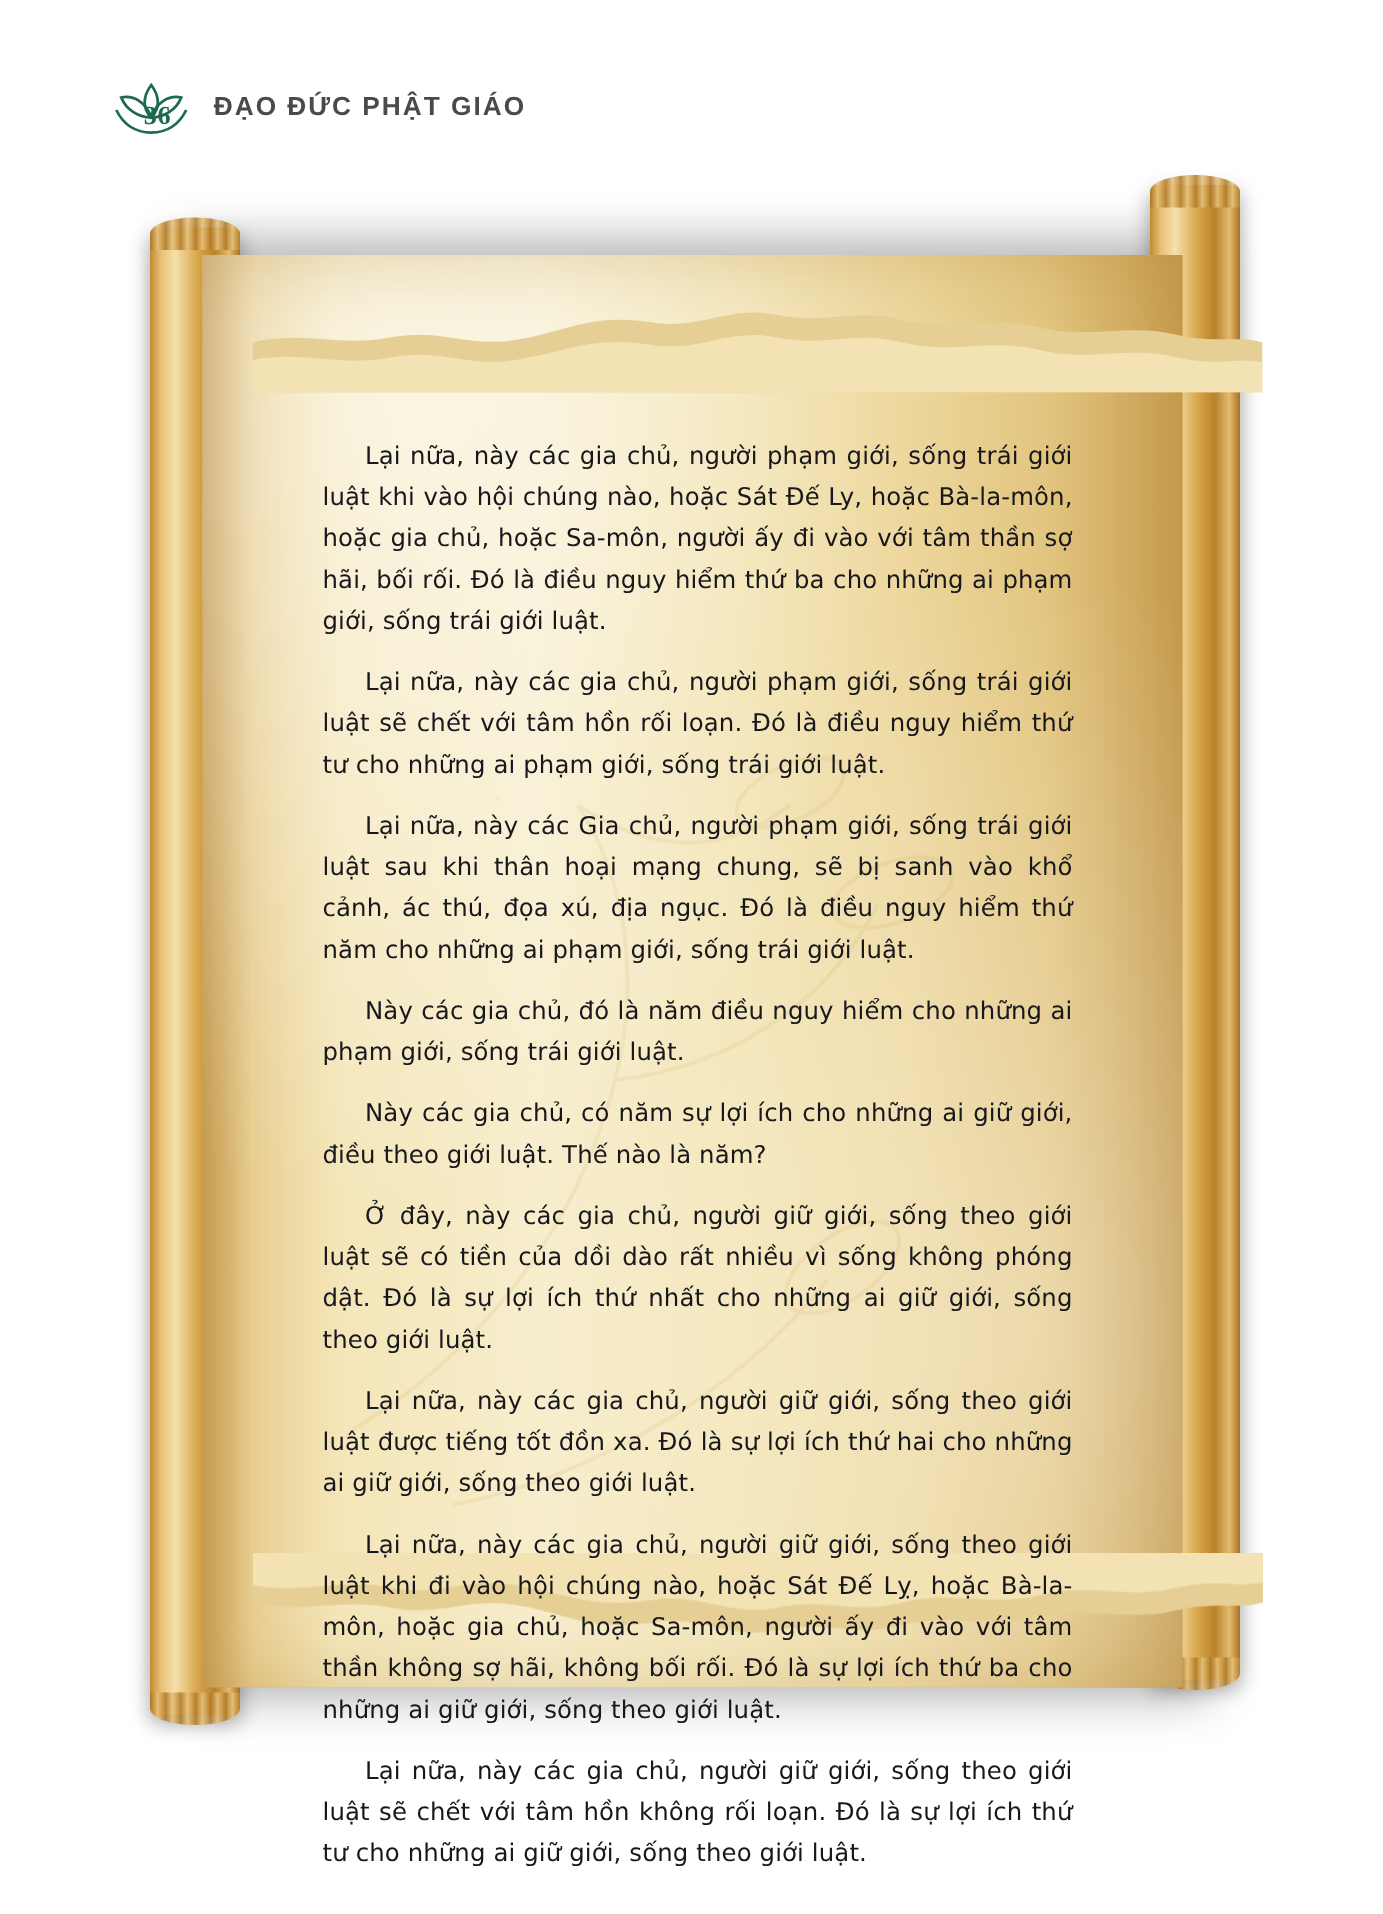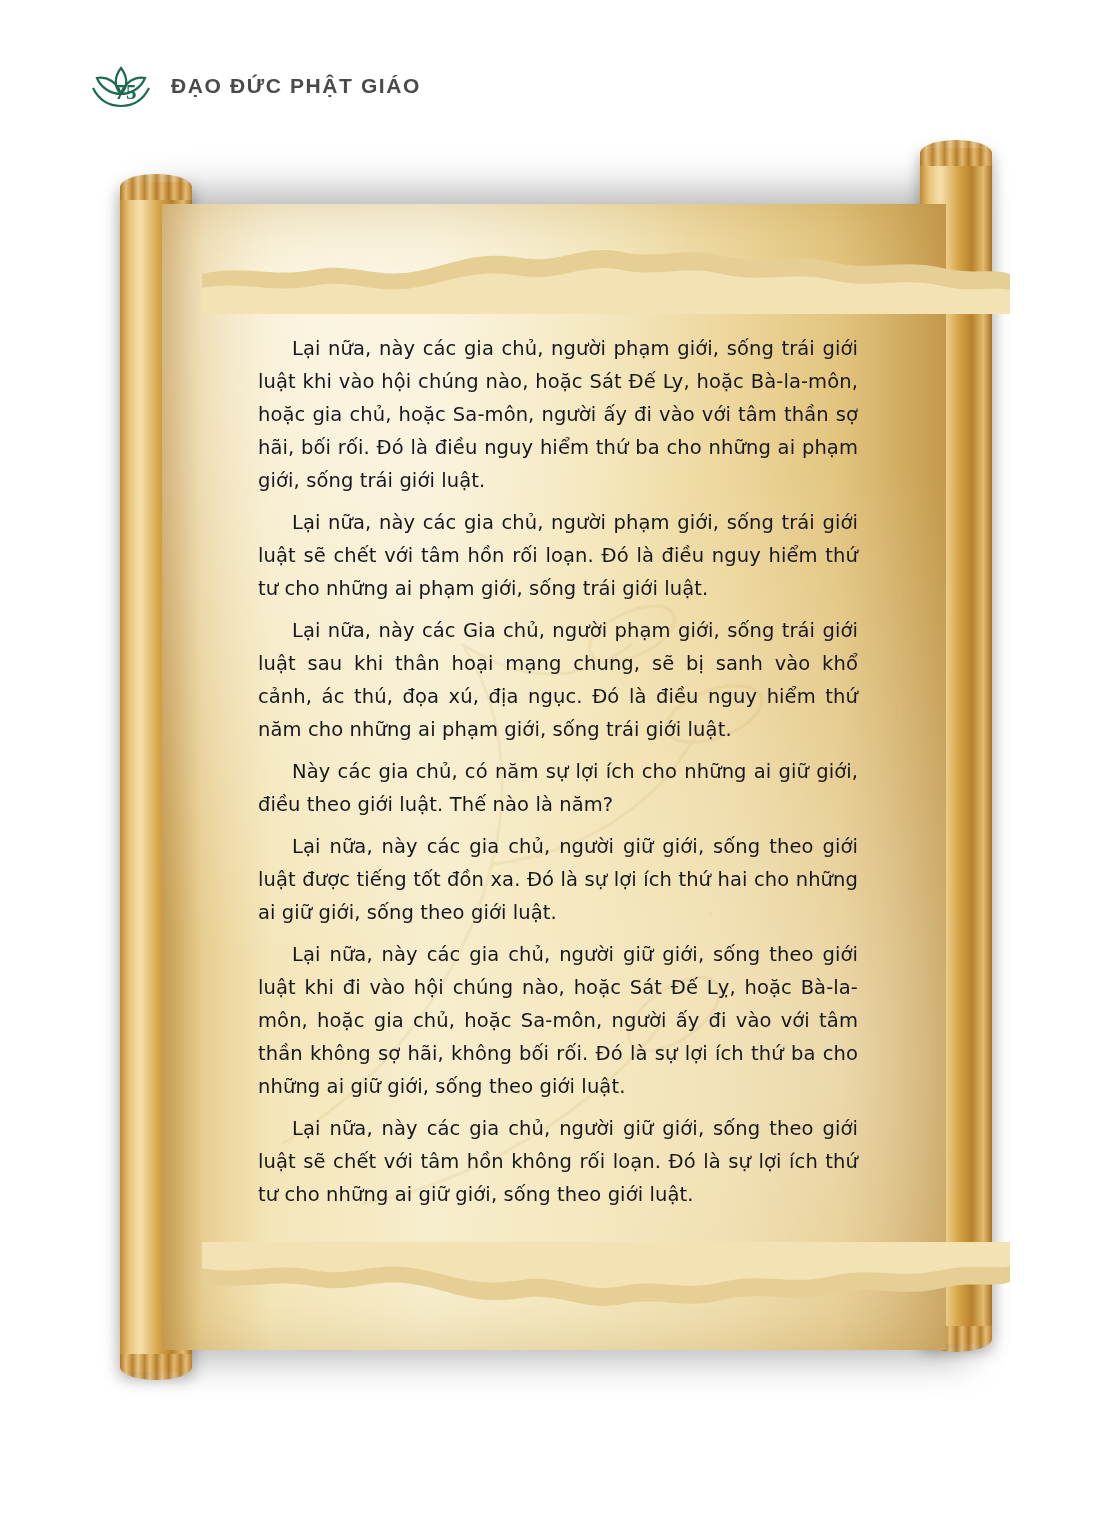--- a/index.html
+++ b/index.html
@@ -163,39 +163,39 @@
     top: 128px;
     width: 600px;
     color: #17171c;
     font-family: "DejaVu Sans", sans-serif;
     font-size: 19.5px;
     line-height: 33px;
     text-align: justify;
     letter-spacing: 0.1px;
   }
   .body-text p {
-    margin: 0 0 9px 0;
+    margin: 16px 0 9px 0;
     text-indent: 34px;
   }
   .body-text p:last-child { margin-bottom: 0; }
 </style>
 </head>
 <body>
 
 <div class="running-head">
   <div class="lotus-mark">
     <svg width="72" height="52" viewBox="0 0 72 52" xmlns="http://www.w3.org/2000/svg">
       <g fill="none" stroke="#1d6a4f" stroke-width="2.2">
         <path d="M36 8 C30 16 28 26 36 34 C44 26 42 16 36 8 Z"></path>
         <path d="M36 34 C26 34 16 28 12 18 C22 16 32 22 36 34 Z"></path>
         <path d="M36 34 C46 34 56 28 60 18 C50 16 40 22 36 34 Z"></path>
         <path d="M8 28 C14 40 24 46 36 46 C48 46 58 40 64 28"></path>
       </g>
     </svg>
-    <div class="page-number">75</div>
+    <div class="page-number">36</div>
   </div>
   <div class="head-title">ĐẠO ĐỨC PHẬT GIÁO</div>
 </div>
 
 <div class="scroll-wrap">
   <div class="scroll-shadow"></div>
 
   <div class="roller left"></div>
   <div class="roller right"></div>
 
@@ -220,19 +220,21 @@
 
     <svg class="torn bottom" viewBox="0 0 808 70" preserveAspectRatio="none" xmlns="http://www.w3.org/2000/svg">
       <path d="M0,0 L0,40 C40,50 70,36 110,44 C150,52 170,36 210,42 C250,48 270,64 320,56 C360,50 380,70 420,62 C460,54 480,68 520,58 C560,48 590,62 630,52 C670,42 700,56 740,46 C770,39 790,46 808,40 L808,0 Z" fill="#e6cf95"></path>
       <path d="M0,0 L0,26 C40,34 70,20 110,28 C150,36 170,20 210,26 C250,32 270,46 320,38 C360,32 380,52 420,44 C460,36 480,50 520,40 C560,30 590,44 630,34 C670,24 700,38 740,28 C770,21 790,28 808,24 L808,0 Z" fill="#f2e2b4"></path>
     </svg>
 
     <div class="body-text">
       <p>Lại nữa, này các gia chủ, người phạm giới, sống trái giới luật khi vào hội chúng nào, hoặc Sát Đế Ly, hoặc Bà-la-môn, hoặc gia chủ, hoặc Sa-môn, người ấy đi vào với tâm thần sợ hãi, bối rối. Đó là điều nguy hiểm thứ ba cho những ai phạm giới, sống trái giới luật.</p>
       <p>Lại nữa, này các gia chủ, người phạm giới, sống trái giới luật sẽ chết với tâm hồn rối loạn. Đó là điều nguy hiểm thứ tư cho những ai phạm giới, sống trái giới luật.</p>
       <p>Lại nữa, này các Gia chủ, người phạm giới, sống trái giới luật sau khi thân hoại mạng chung, sẽ bị sanh vào khổ cảnh, ác thú, đọa xú, địa ngục. Đó là điều nguy hiểm thứ năm cho những ai phạm giới, sống trái giới luật.</p>
+      <p>Này các gia chủ, đó là năm điều nguy hiểm cho những ai phạm giới, sống trái giới luật.</p>
       <p>Này các gia chủ, có năm sự lợi ích cho những ai giữ giới, điều theo giới luật. Thế nào là năm?</p>
+      <p>Ở đây, này các gia chủ, người giữ giới, sống theo giới luật sẽ có tiền của dồi dào rất nhiều vì sống không phóng dật. Đó là sự lợi ích thứ nhất cho những ai giữ giới, sống theo giới luật.</p>
       <p>Lại nữa, này các gia chủ, người giữ giới, sống theo giới luật được tiếng tốt đồn xa. Đó là sự lợi ích thứ hai cho những ai giữ giới, sống theo giới luật.</p>
       <p>Lại nữa, này các gia chủ, người giữ giới, sống theo giới luật khi đi vào hội chúng nào, hoặc Sát Đế Lỵ, hoặc Bà-la-môn, hoặc gia chủ, hoặc Sa-môn, người ấy đi vào với tâm thần không sợ hãi, không bối rối. Đó là sự lợi ích thứ ba cho những ai giữ giới, sống theo giới luật.</p>
       <p>Lại nữa, này các gia chủ, người giữ giới, sống theo giới luật sẽ chết với tâm hồn không rối loạn. Đó là sự lợi ích thứ tư cho những ai giữ giới, sống theo giới luật.</p>
     </div>
   </div>
 </div>
 
 </body></html>

